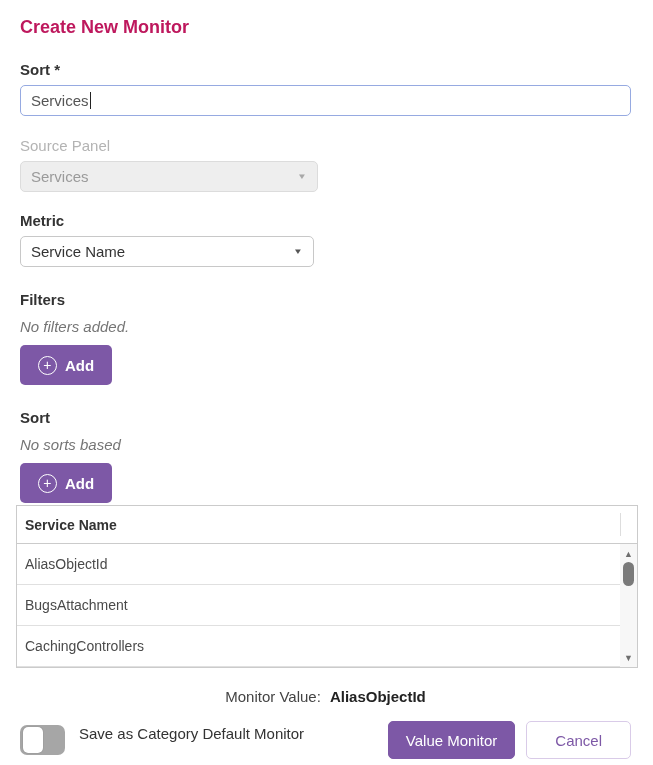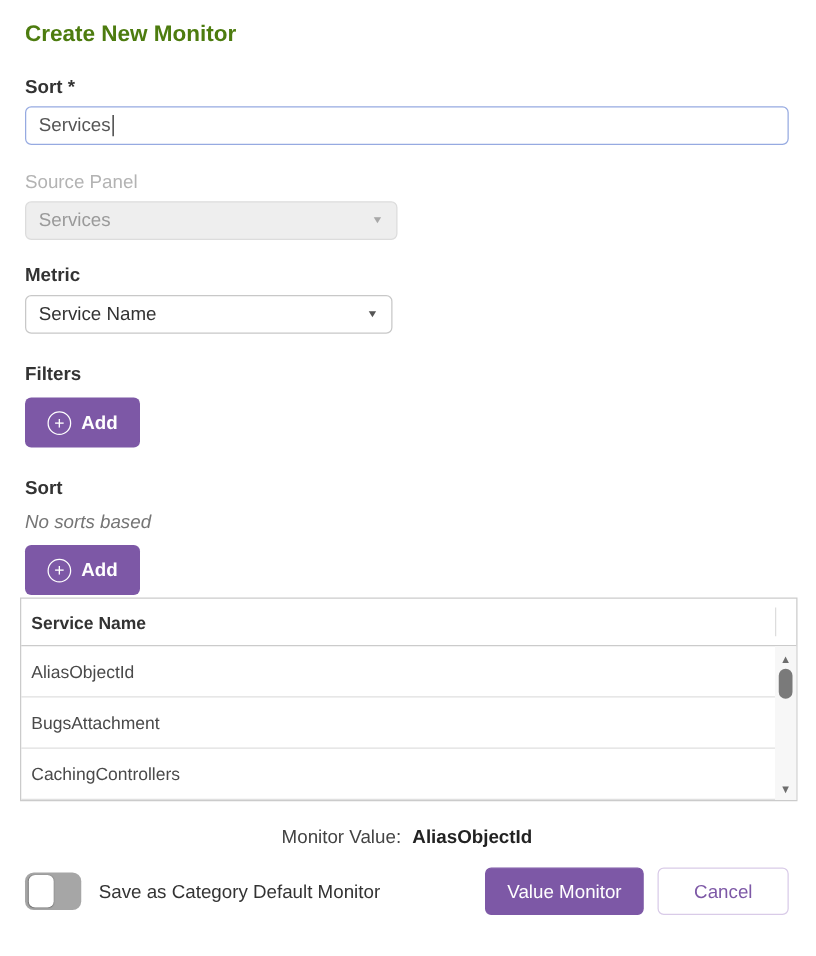--- a/index.html
+++ b/index.html
@@ -5,21 +5,21 @@
   * { box-sizing: border-box; margin: 0; padding: 0; }
   html, body { background: #ffffff; }
   body {
     width: 653px; height: 765px;
     font-family: "Liberation Sans", sans-serif;
     color: #333;
     overflow: hidden;
   }
   .container { padding: 16px 22px 14px 20px; width: 653px; height: 765px; }
 
-  .page-title { font-size: 18px; font-weight: 600; color: #4d7c0f; line-height: 22px; }
+  .page-title { font-size: 18px; font-weight: 600; color: #be185d; line-height: 22px; }
 
   .field-label { font-size: 15px; font-weight: 600; color: #333; line-height: 20px; }
   .field-label.disabled { color: #b3b3b3; font-weight: 400; }
 
   .name-label { margin-top: 22px; }
 
   .fake-input {
     margin-top: 5px; height: 31px; width: 611px;
     border: 1px solid #96aae1; border-radius: 5px;
     display: flex; align-items: center; padding: 0 10px;
@@ -92,21 +92,21 @@
   .scroll-arrow.down { bottom: 2px; }
   .scroll-thumb {
     position: absolute; left: 3px; top: 18px; width: 11px; height: 24px;
     background: #7a7a7a; border-radius: 6px; cursor: grab;
   }
 
   .monitor-value-row { margin-top: 20px; font-size: 15px; color: #444; display: flex; align-items: baseline; justify-content: center; }
   .monitor-value-row .mv-value { font-weight: 700; color: #222; margin-left: 9px; }
 
   .footer { margin-top: 16px; display: flex; align-items: center; justify-content: space-between; }
-  .toggle-group { display: flex; align-items: center; cursor: pointer; }
+  .toggle-group { display: flex; cursor: pointer; }
   .toggle {
     width: 45px; height: 30px; background: #a6a6a6; border-radius: 7px; position: relative;
   }
   .toggle-knob {
     position: absolute; left: 3px; top: 2px; width: 20px; height: 26px;
     background: #fff; border-radius: 5px; box-shadow: 0 0 1px rgba(0,0,0,.4);
   }
   .toggle-label { margin-left: 14px; font-size: 15px; color: #333; }
 
   .footer-buttons { display: flex; align-items: center; gap: 11px; }
@@ -145,20 +145,21 @@
     <div class="col-metric">
       <div class="field-label">Metric</div>
       <div class="select" role="listbox">
         <span>Service Name</span>
         <span class="chev">▼</span>
       </div>
     </div>
   </div>
 
   <div class="field-label section-label">Filters</div>
+  <div class="hint">No filters added.</div>
   <button class="add-btn">
     <span class="plus-circle">+</span>
     <span>Add</span>
   </button>
 
   <div class="field-label section-label">Sort</div>
   <div class="hint">No sorts based</div>
   <button class="add-btn">
     <span class="plus-circle">+</span>
     <span>Add</span>

